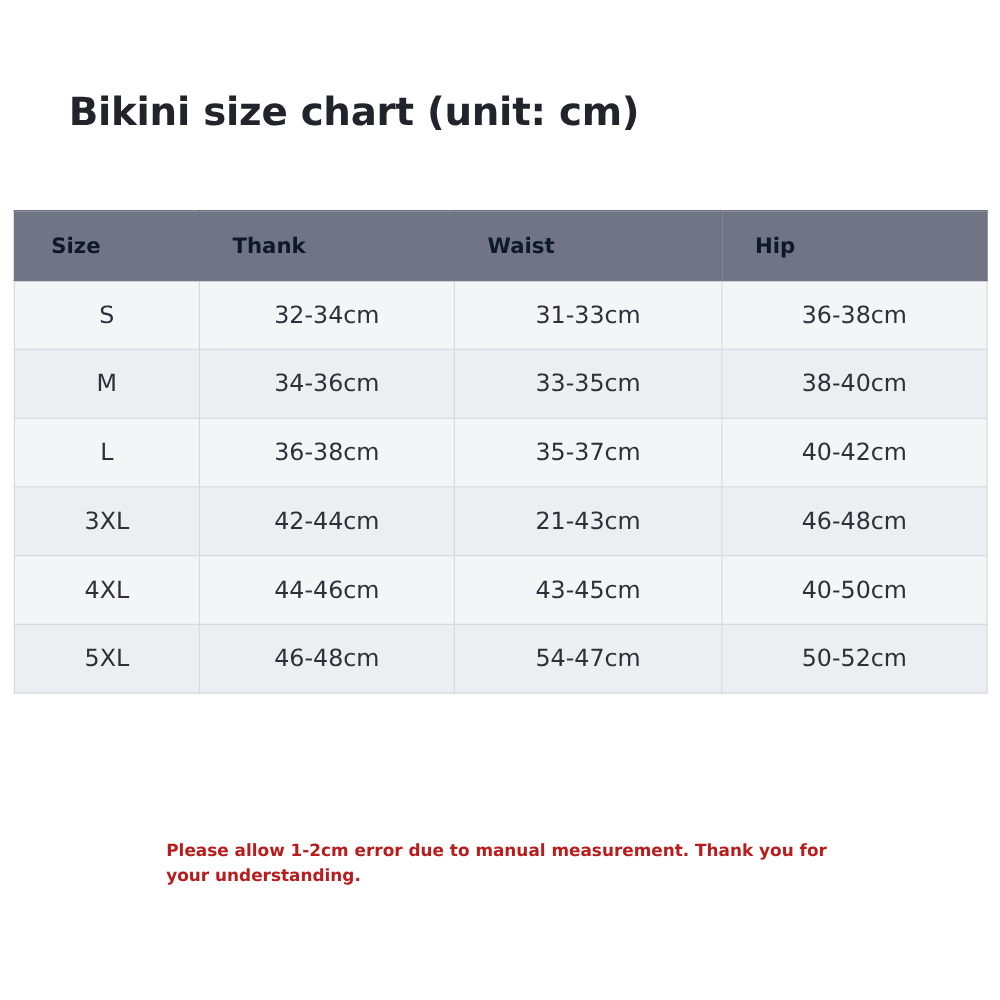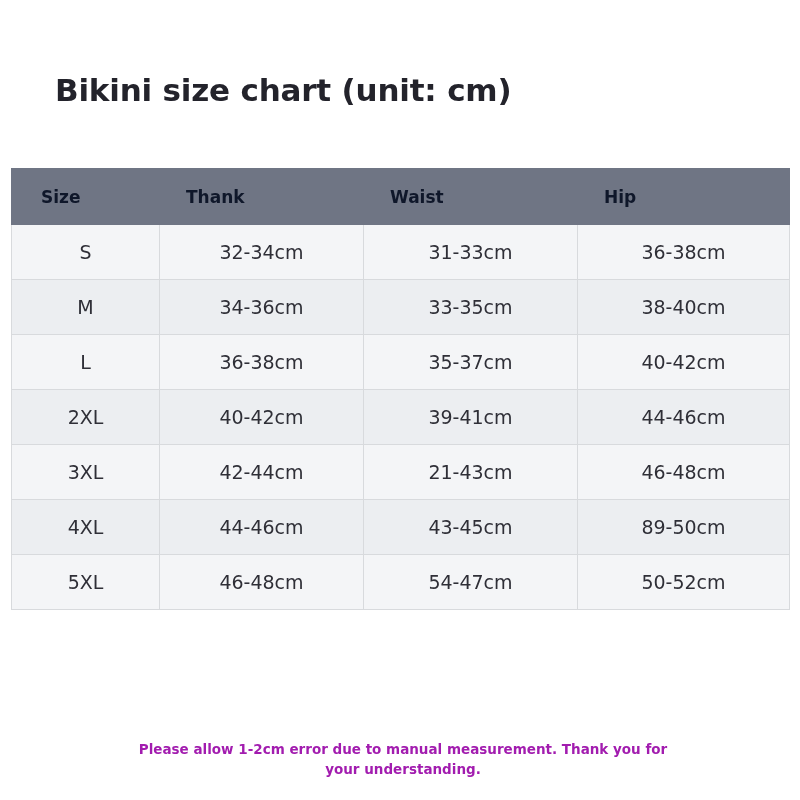--- a/index.html
+++ b/index.html
@@ -74,27 +74,26 @@
 
   .note-row td {
     height: 46px !important;
     font-size: 15px !important;
     color: #33333b;
     background: #f4f5f7 !important;
   }
   .note-sub {
     position: absolute;
     left: 133px;
-    top: 740px;
+    top: 672px;
     width: 540px;
     font-size: 13.5px;
     font-weight: bold;
     line-height: 1.45;
-    color: #a21caf;
-    text-align: center;
+    color: #b91c1c;
   }
 </style>
 </head>
 <body>
 
 <div class="page">
 
   <div class="chart-title">Bikini size chart (unit: cm)</div>
 
   <table class="size-table">
@@ -125,36 +124,30 @@
         <td>33-35cm</td>
         <td>38-40cm</td>
       </tr>
       <tr>
         <td>L</td>
         <td>36-38cm</td>
         <td>35-37cm</td>
         <td>40-42cm</td>
       </tr>
       <tr>
-        <td>2XL</td>
-        <td>40-42cm</td>
-        <td>39-41cm</td>
-        <td>44-46cm</td>
-      </tr>
-      <tr>
         <td>3XL</td>
         <td>42-44cm</td>
         <td>21-43cm</td>
         <td>46-48cm</td>
       </tr>
       <tr>
         <td>4XL</td>
         <td>44-46cm</td>
         <td>43-45cm</td>
-        <td>89-50cm</td>
+        <td>40-50cm</td>
       </tr>
       <tr>
         <td>5XL</td>
         <td>46-48cm</td>
         <td>54-47cm</td>
         <td>50-52cm</td>
       </tr>
     </tbody>
   </table>
 

